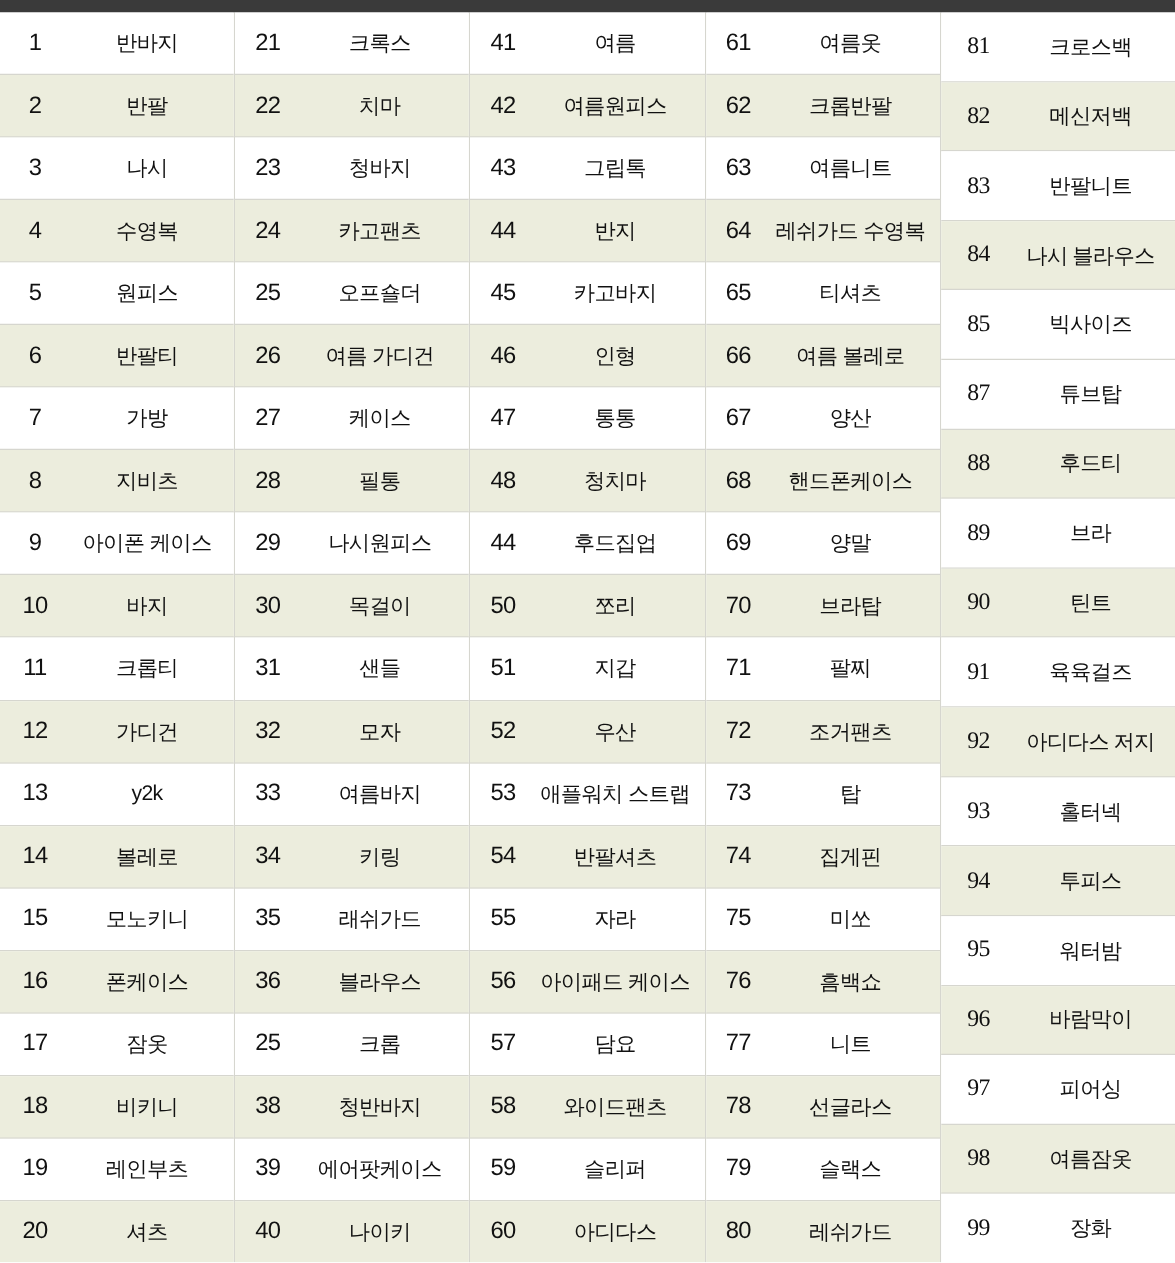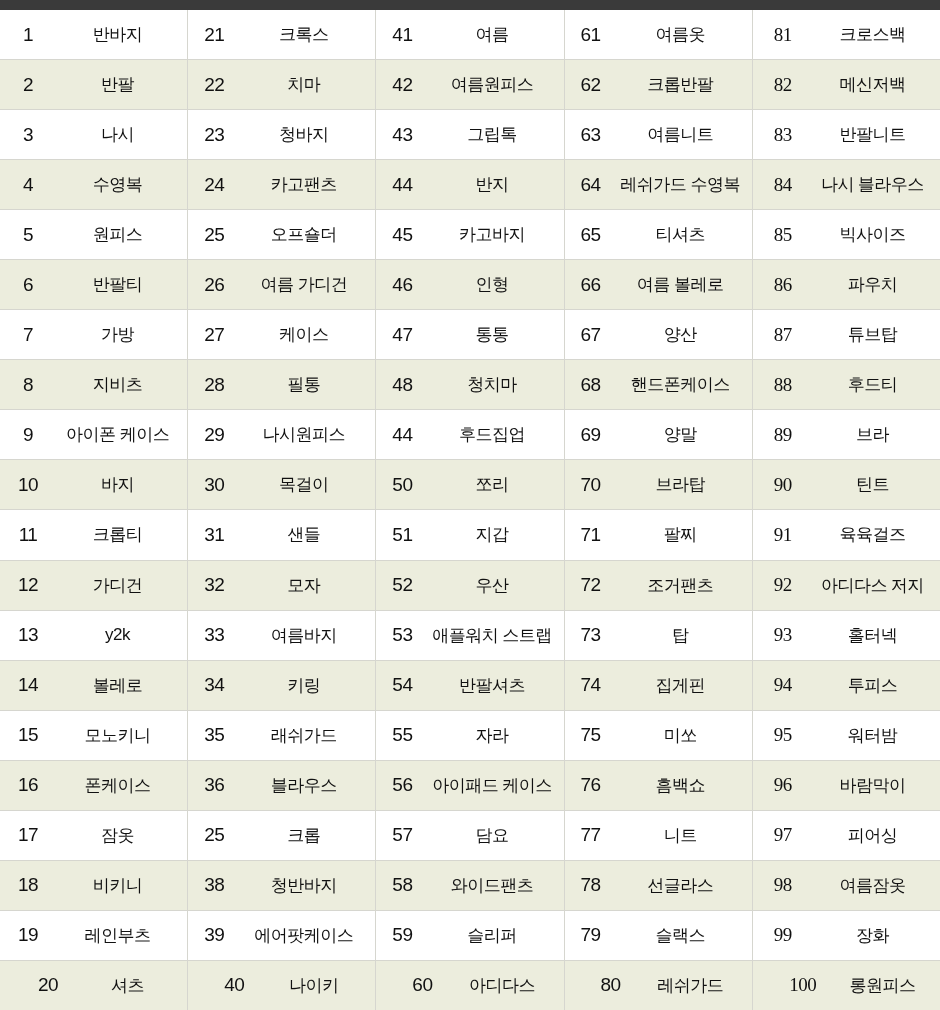--- a/index.html
+++ b/index.html
@@ -37,21 +37,21 @@
     flex: 1 1 0;
     display: flex;
     align-items: center;
     border-bottom: 1px solid #d6d6cf;
     background: #ffffff;
     min-height: 0;
   }
   .cell.alt {
     background: #eceddd;
   }
-  .cell:last-child { border-bottom: none; padding-left: 20px; }
+  .cell:last-child { border-bottom: none; }
   .num {
     width: 52px;
     flex: 0 0 52px;
     text-align: center;
     font-size: 19px;
     color: #111111;
     letter-spacing: -0.5px;
   }
   .label {
     flex: 1 1 auto;
@@ -415,24 +415,20 @@
           <span class="label">반팔니트</span>
         </div>
         <div class="cell alt">
           <span class="num">84</span>
           <span class="label">나시 블라우스</span>
         </div>
         <div class="cell">
           <span class="num">85</span>
           <span class="label">빅사이즈</span>
         </div>
-        <div class="cell alt">
-          <span class="num">86</span>
-          <span class="label">파우치</span>
-        </div>
         <div class="cell">
           <span class="num">87</span>
           <span class="label">튜브탑</span>
         </div>
         <div class="cell alt">
           <span class="num">88</span>
           <span class="label">후드티</span>
         </div>
         <div class="cell">
           <span class="num">89</span>
@@ -470,20 +466,16 @@
           <span class="num">97</span>
           <span class="label">피어싱</span>
         </div>
         <div class="cell alt">
           <span class="num">98</span>
           <span class="label">여름잠옷</span>
         </div>
         <div class="cell">
           <span class="num">99</span>
           <span class="label">장화</span>
-        </div>
-        <div class="cell alt">
-          <span class="num">100</span>
-          <span class="label">롱원피스</span>
         </div>
       </div>
     </div>
 </div>
 
 </body></html>

